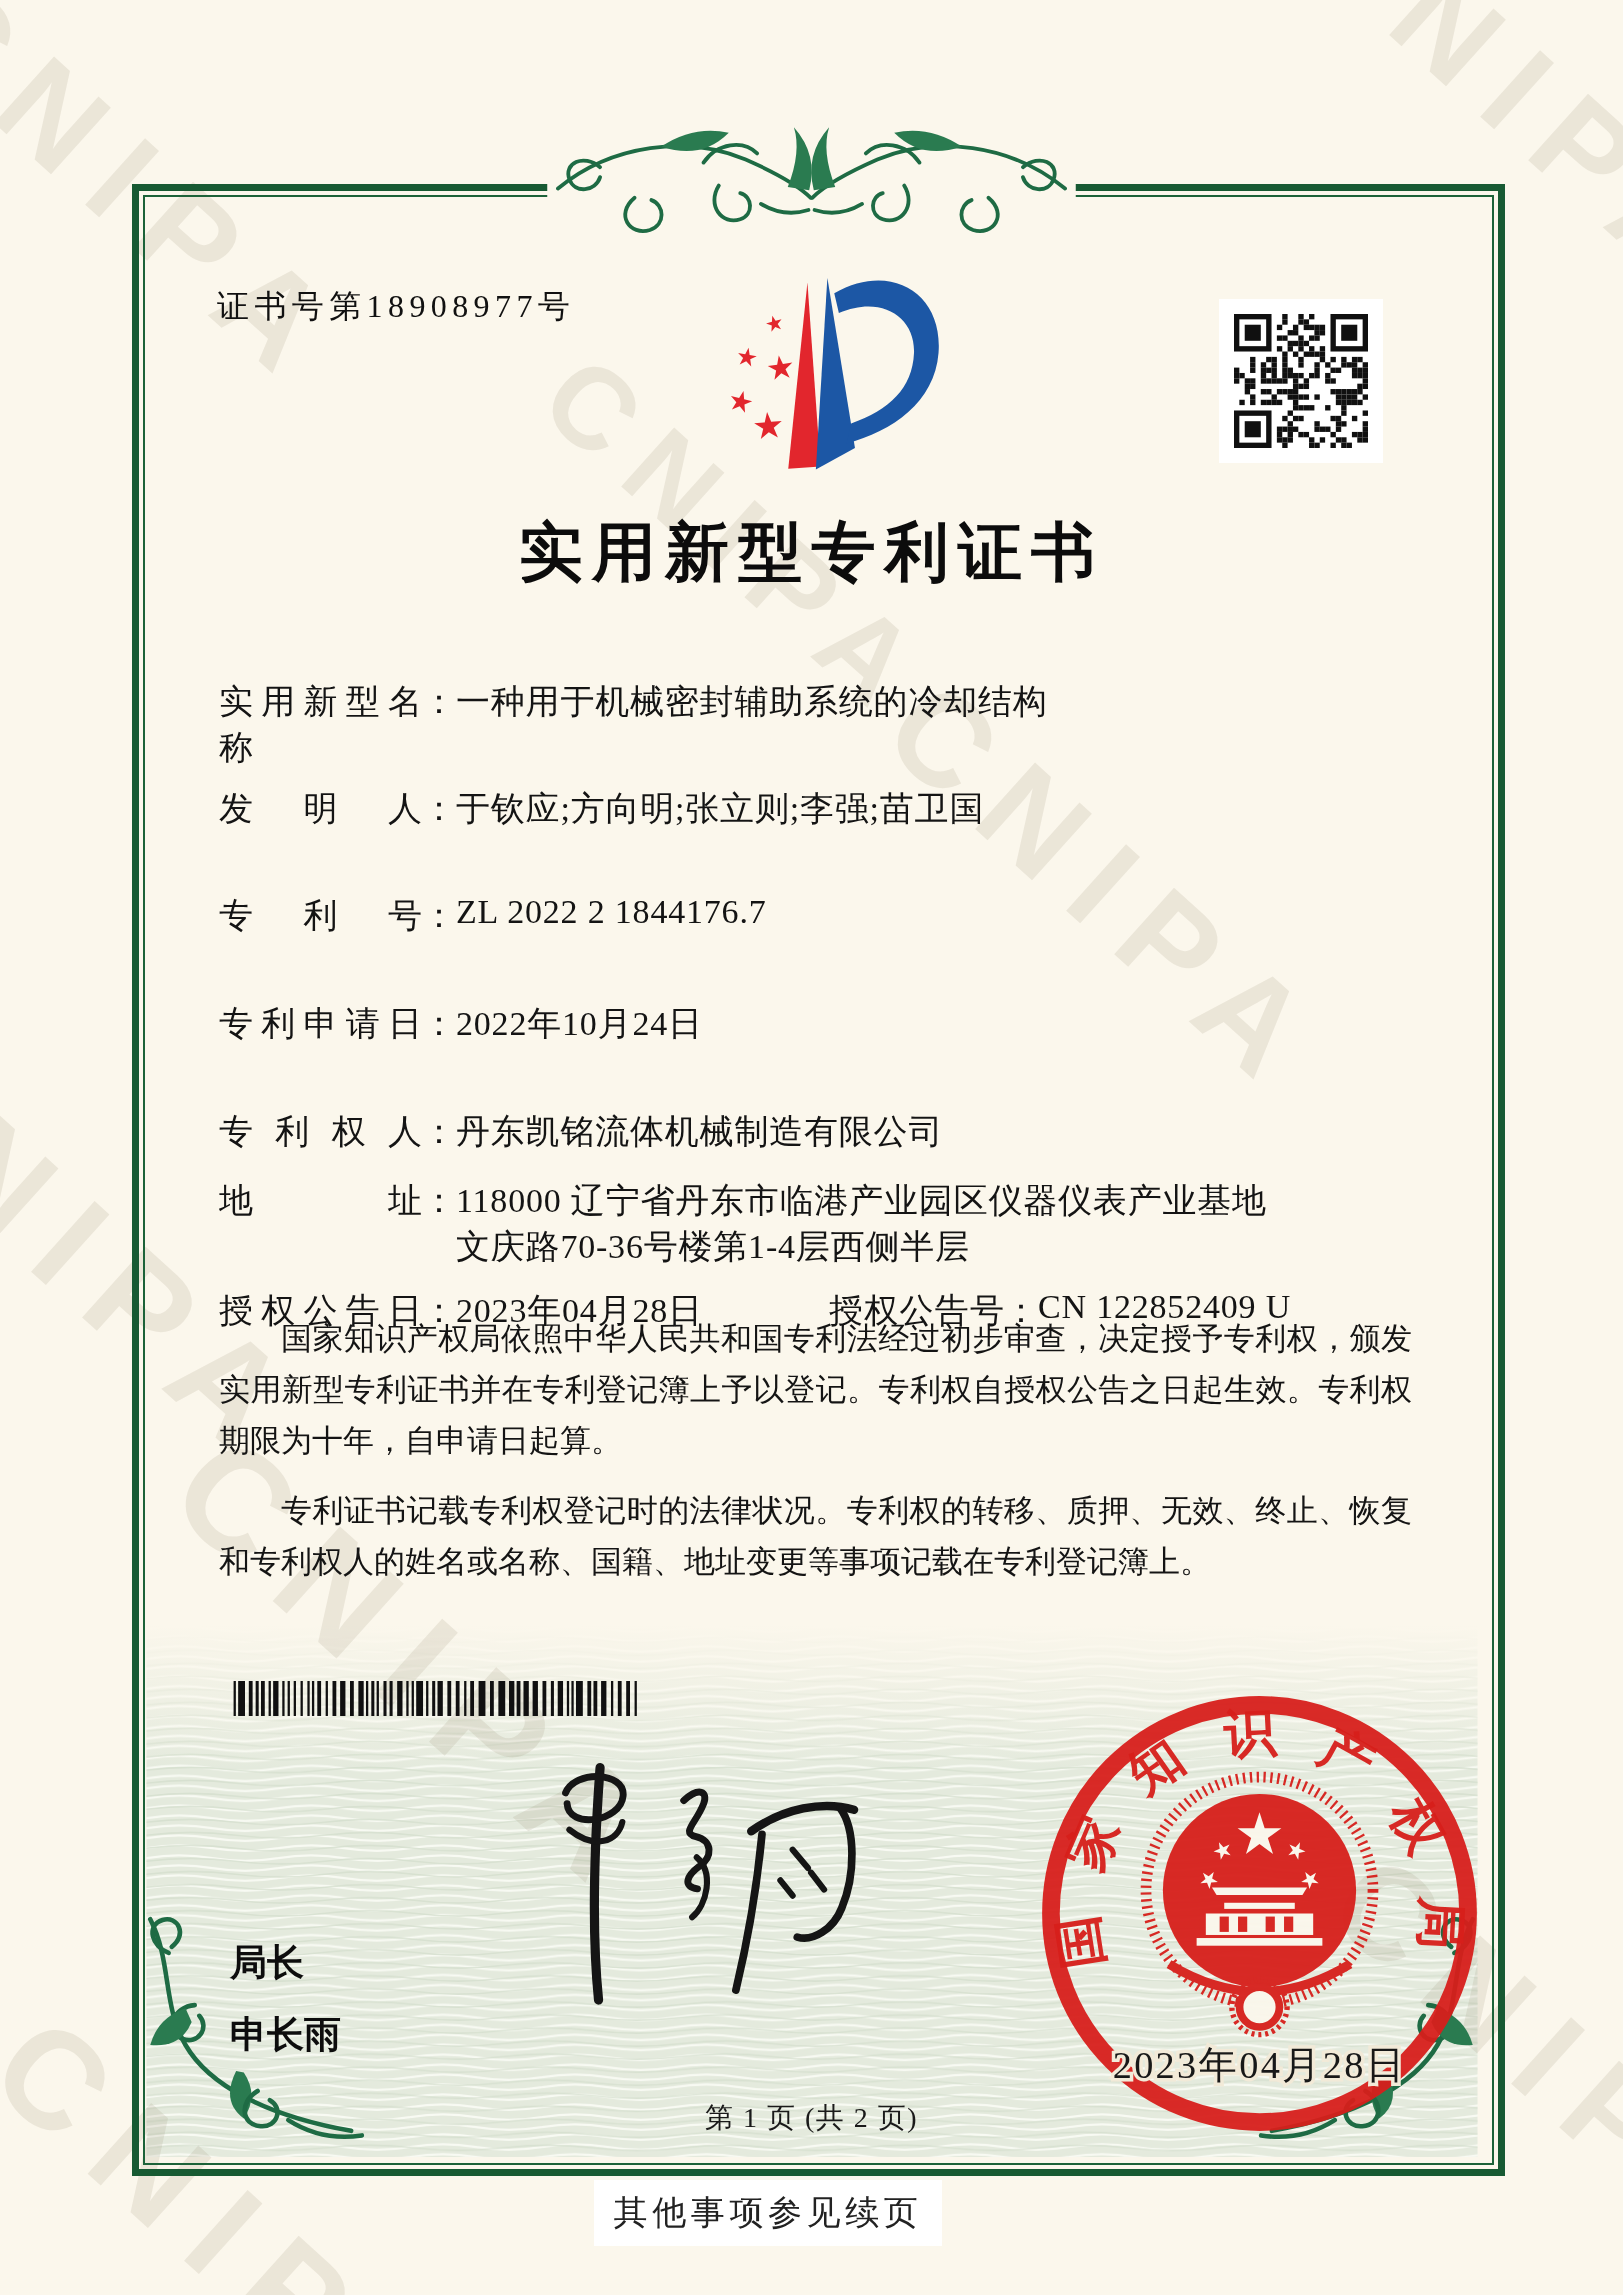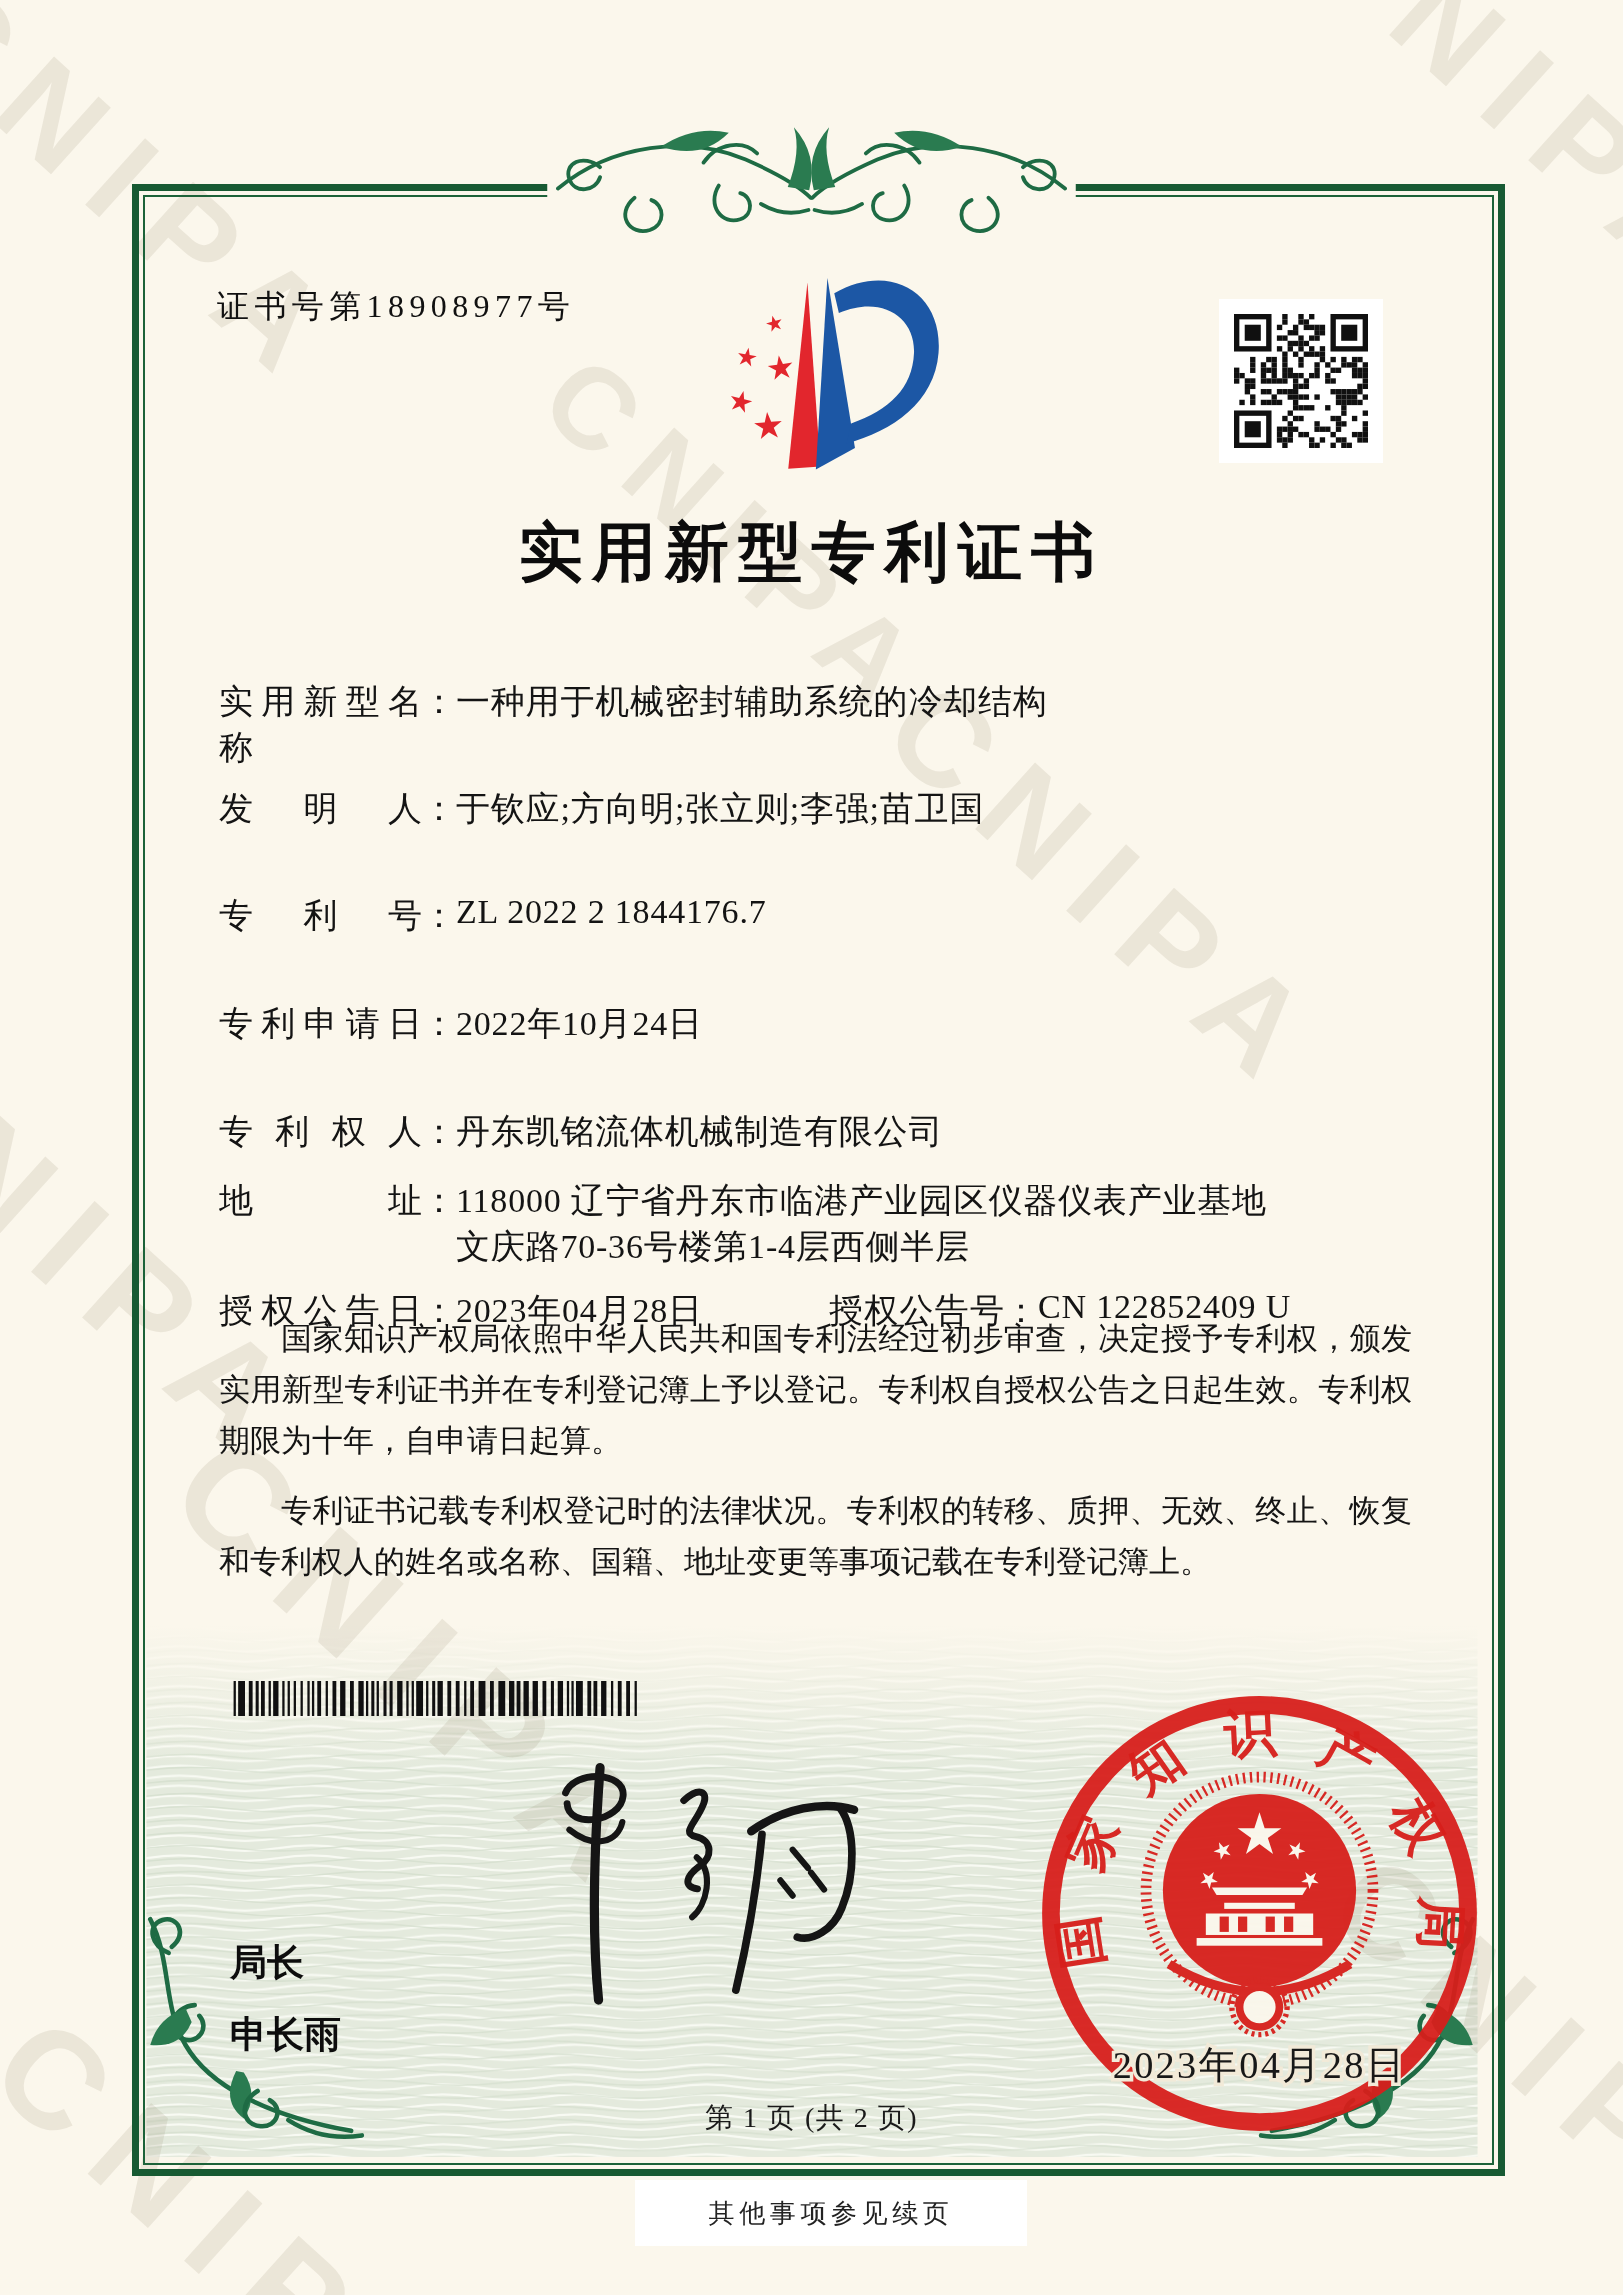--- a/index.html
+++ b/index.html
@@ -46,22 +46,22 @@
 
   .signer{position:absolute;left:230px;z-index:3;font-family:"Liberation Sans",sans-serif;
       font-weight:bold;font-size:37px;color:#0d0d0d;}
   .signer.t1{top:1938px;} .signer.t2{top:2010px;}
   .signature{position:absolute;left:452px;top:1756px;z-index:4;}
 
   .seal{position:absolute;left:1031px;top:1685px;z-index:4;}
 
   .page-num{position:absolute;left:0;right:0;top:2099px;text-align:center;
       font-size:28px;color:#1a1a1a;z-index:3;letter-spacing:1.5px;}
-  .note-box{position:absolute;left:635px;top:2180px;width:392px;height:66px;background:#ffffff;
-      z-index:3;display:flex;align-items:center;justify-content:center;font-size:26px;
+  .note-box{position:absolute;left:594px;top:2180px;width:348px;height:66px;background:#ffffff;
+      z-index:3;display:flex;align-items:center;justify-content:center;font-size:34px;
       letter-spacing:4.6px;color:#222;}
 
   .logo{position:absolute;left:730px;top:273px;z-index:3;}
   .qr{position:absolute;left:1219px;top:299px;width:164px;height:164px;background:#ffffff;z-index:3;}
   .qr svg{position:absolute;left:15.3px;top:15.3px;}
 </style>
 </head>
 <body>
 
 <div id="page">

